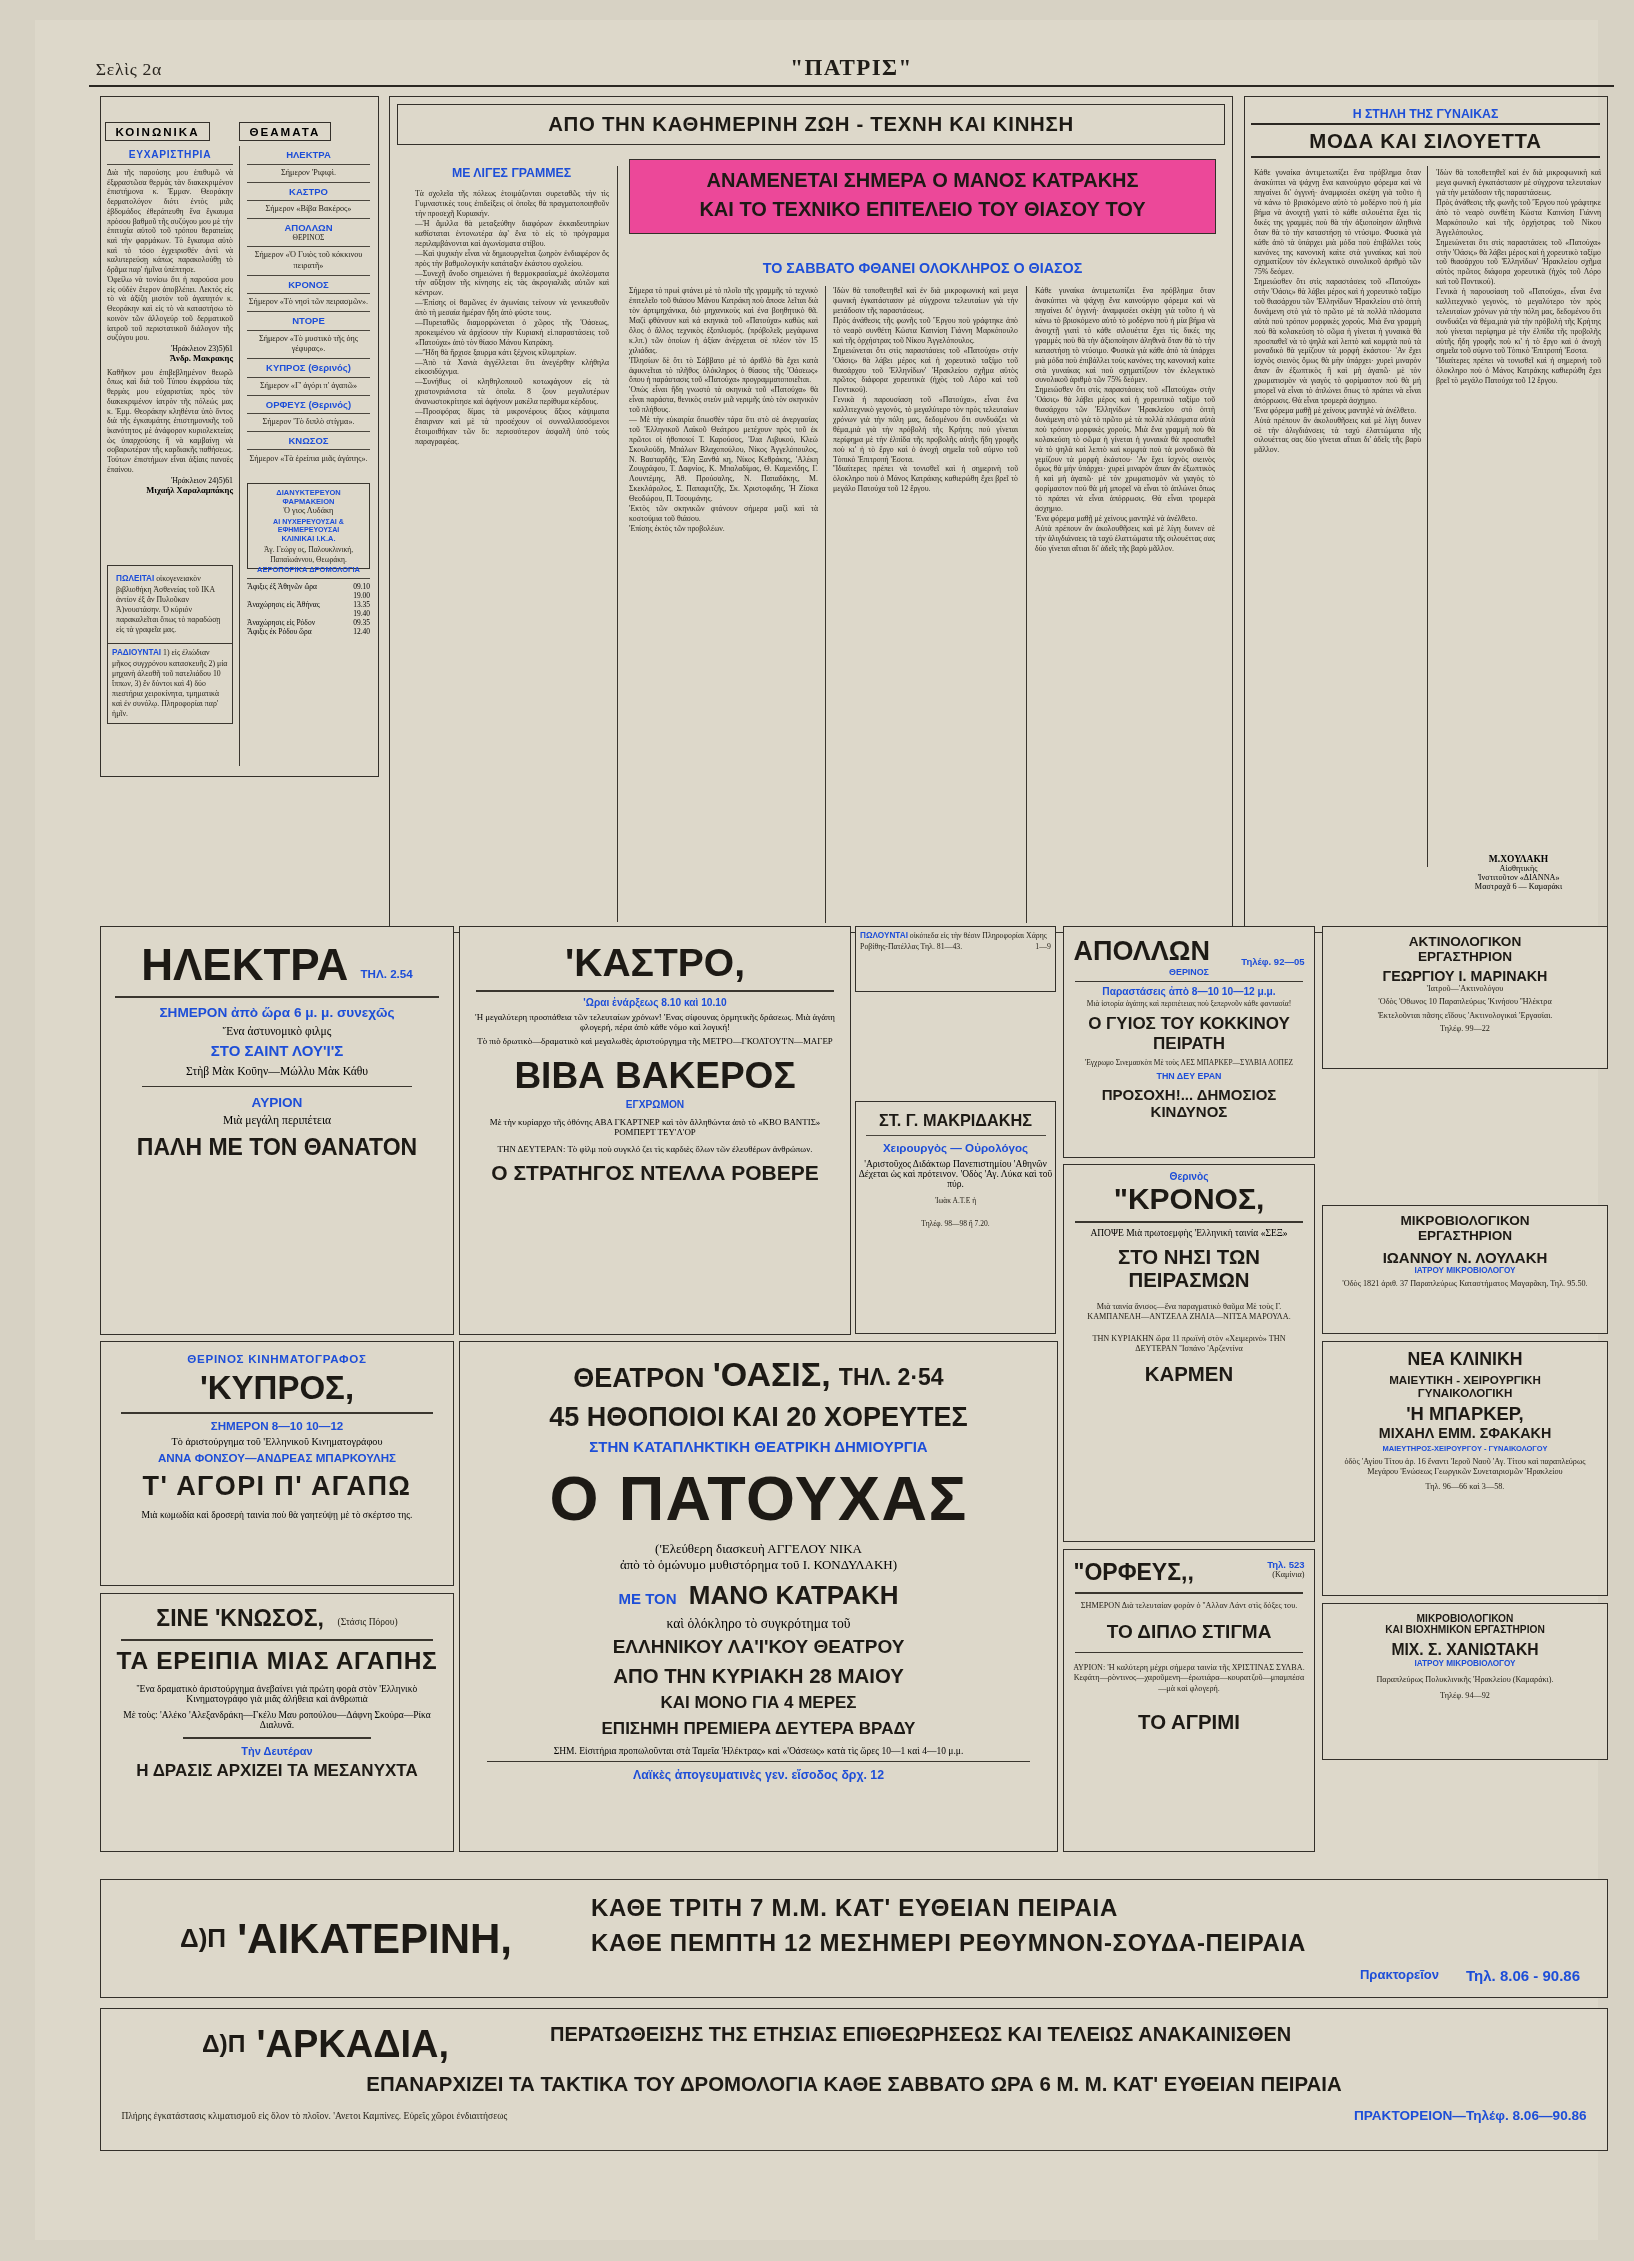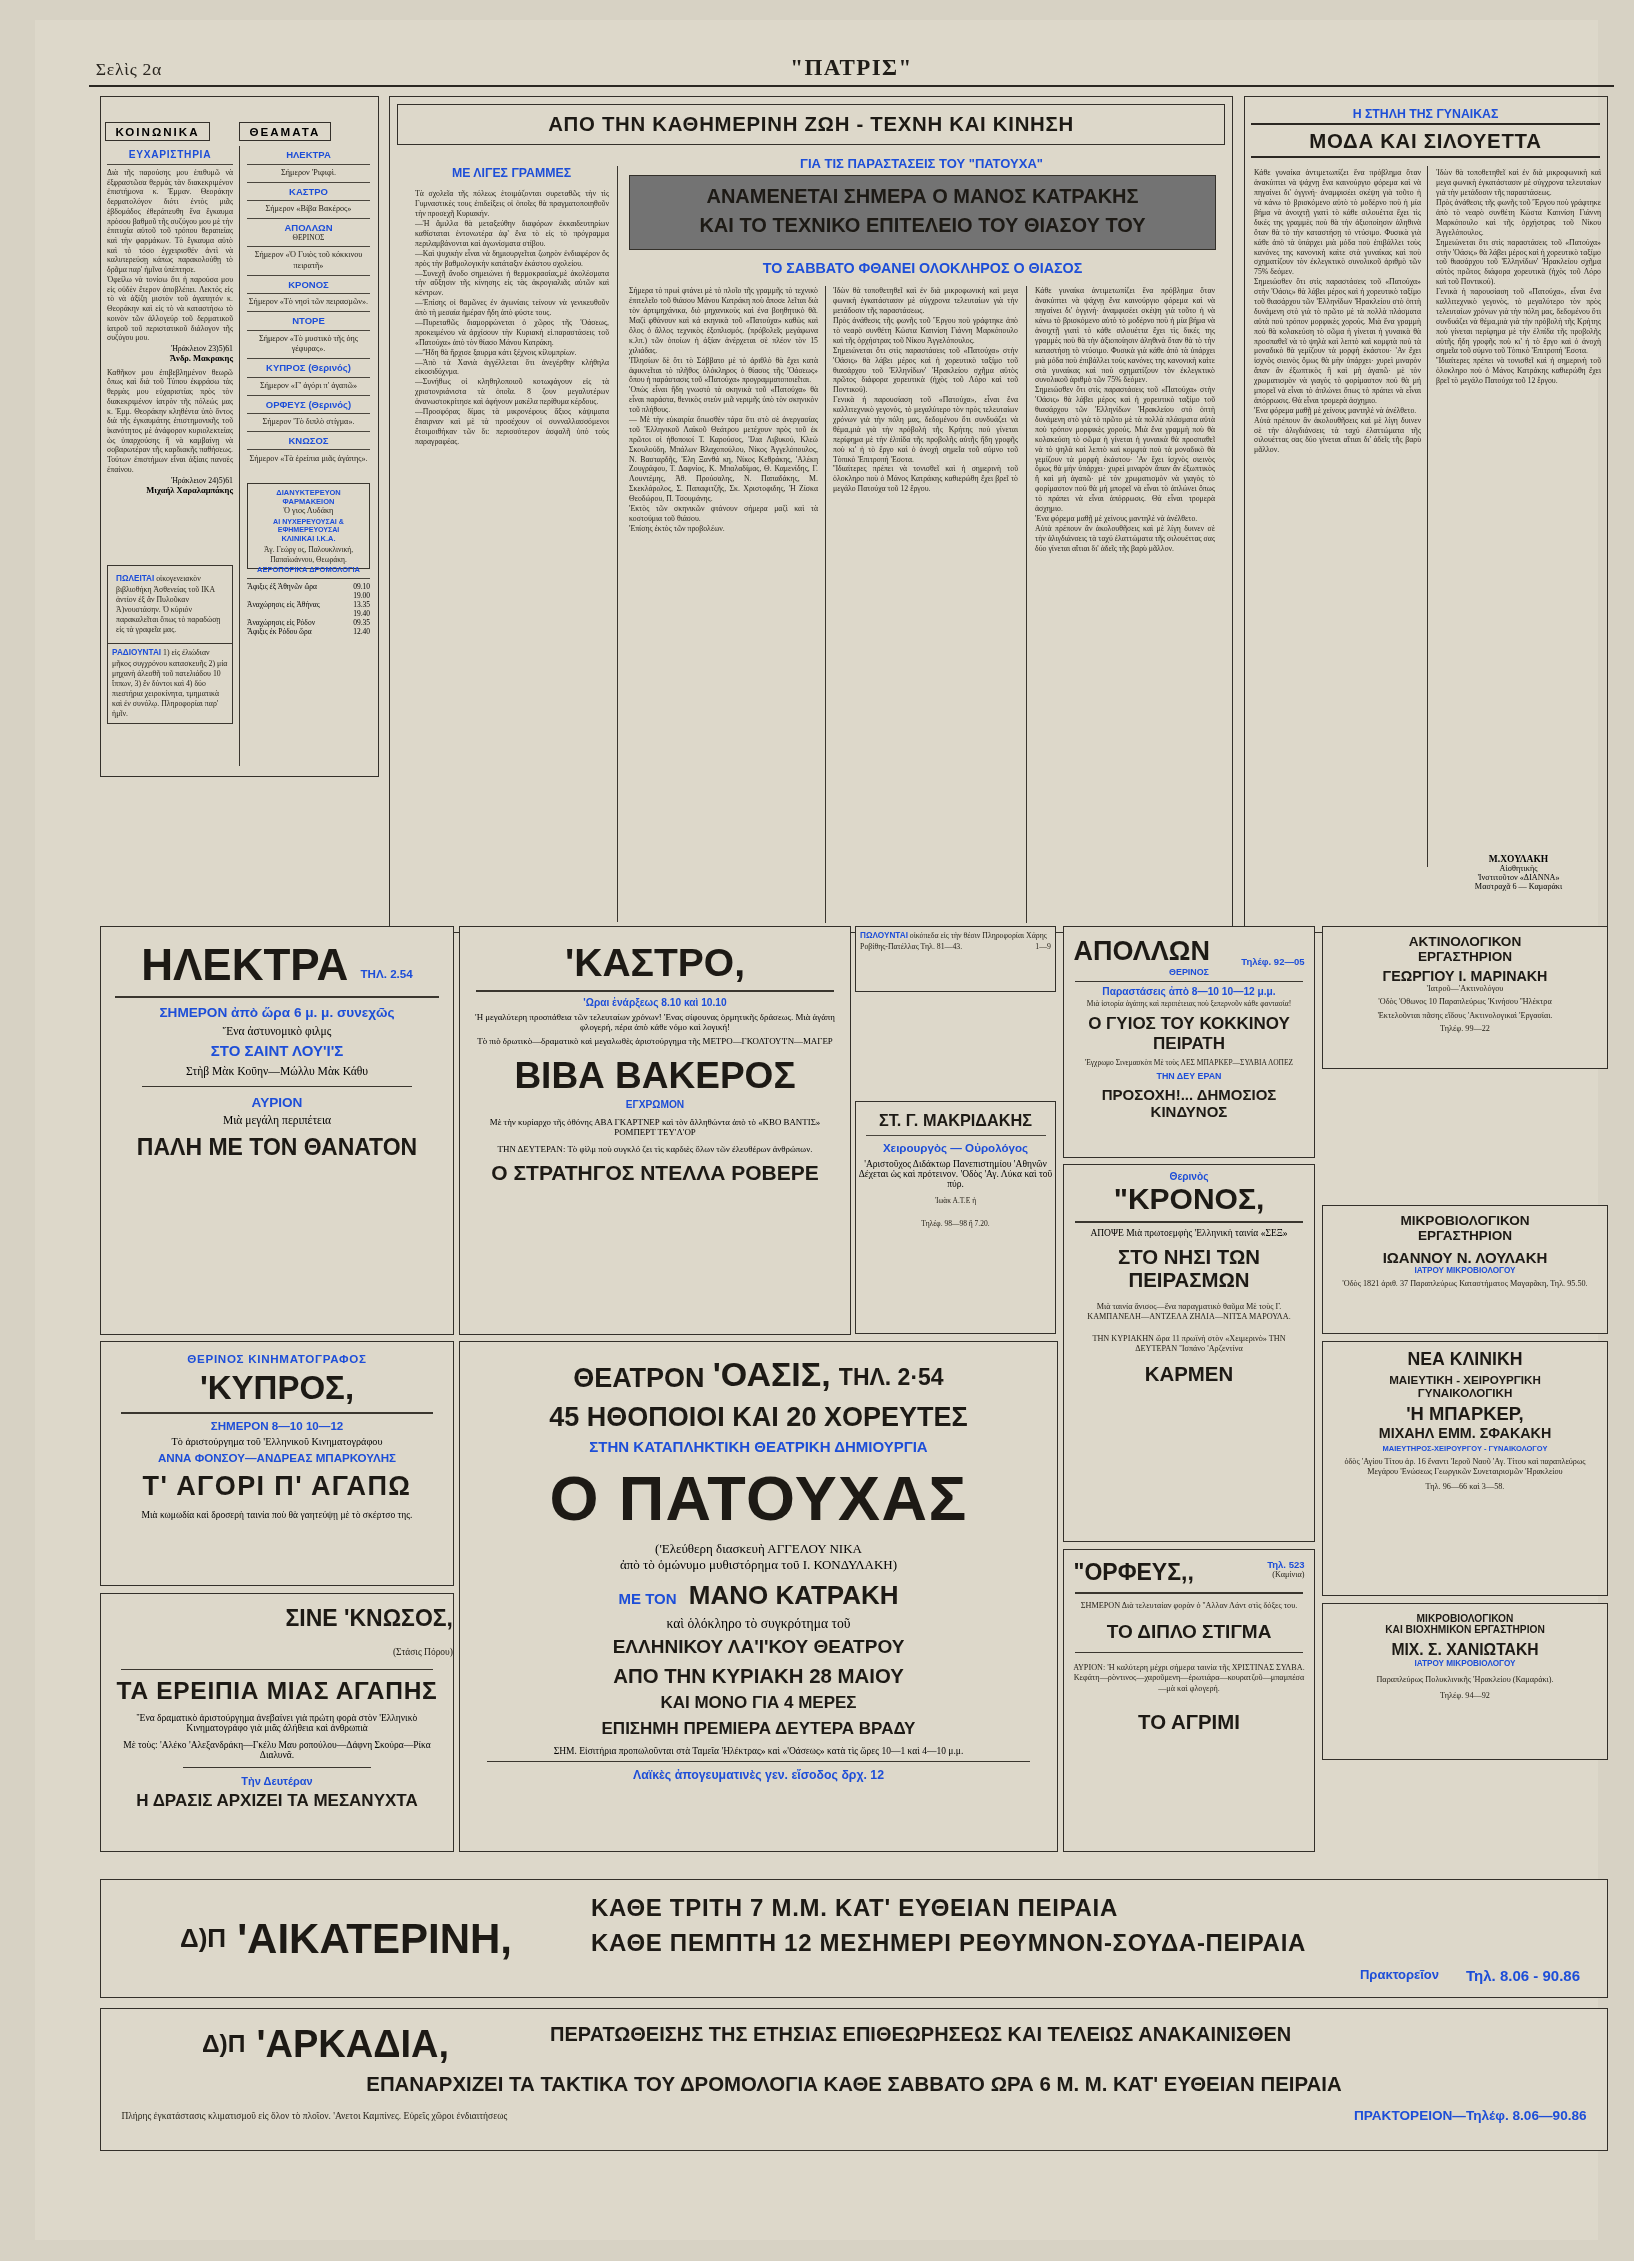--- a/index.html
+++ b/index.html
@@ -157,21 +157,21 @@
         </div>
   </div>
 
   <div class="box bdr" style="left:362px;top:84px;width:828px;height:41px;">
     <div class="adtitle" style="font-size:20.4px;line-height:38px;letter-spacing:0.7px;">ΑΠΟ ΤΗΝ ΚΑΘΗΜΕΡΙΝΗ ΖΩΗ - ΤΕΧΝΗ ΚΑΙ ΚΙΝΗΣΗ</div>
   </div>
 
   <div class="box ctr hdr-sc" style="left:378px;top:146px;width:197px;font-size:12.3px;">ΜΕ ΛΙΓΕΣ ΓΡΑΜΜΕΣ</div>
   <div class="box ctr hdr-sc" style="left:599px;top:136px;width:575px;font-size:13px;">ΓΙΑ ΤΙΣ ΠΑΡΑΣΤΑΣΕΙΣ ΤΟΥ "ΠΑΤΟΥΧΑ"</div>
 
-  <div class="box bdr" style="left:594px;top:155px;width:587px;height:75px;background:#737373;">
+  <div class="box bdr" style="left:594px;top:139px;width:587px;height:75px;background:#ec4899;">
     <div class="adtitle" style="font-size:20px;margin-top:8.2px;">ΑΝΑΜΕΝΕΤΑΙ ΣΗΜΕΡΑ Ο ΜΑΝΟΣ ΚΑΤΡΑΚΗΣ</div>
     <div class="adtitle" style="font-size:20px;margin-top:6.8px;">ΚΑΙ ΤΟ ΤΕΧΝΙΚΟ ΕΠΙΤΕΛΕΙΟ ΤΟΥ ΘΙΑΣΟΥ ΤΟΥ</div>
   </div>
   <div class="box ctr hdr-sc" style="left:594px;top:240px;width:587px;font-size:14.3px;">ΤΟ ΣΑΒΒΑΤΟ ΦΘΑΝΕΙ ΟΛΟΚΛΗΡΟΣ Ο ΘΙΑΣΟΣ</div>
 
   <div class="colrule" style="left:582px;top:146px;height:756px;"></div>
   <div class="colrule" style="left:790px;top:266px;height:637px;"></div>
   <div class="colrule" style="left:991px;top:266px;height:637px;"></div>
 
   <div class="box tiny just" style="left:380px;top:169px;width:194px;height:729px;white-space:pre-line;font-size:7.8px;line-height:1.27;overflow:hidden;">Τὰ σχολεῖα τῆς πόλεως ἑτοιμάζονται συρεταθῶς τὴν τὶς Γυμναστικὲς τους ἐπιδείξεις οἱ ὁποῖες θὰ πραγματοποιηθοῦν τὴν προσεχῆ Κυριακήν.
@@ -242,21 +242,21 @@
     <div class="ctr adtitle" style="font-size:33px;margin-top:4.1px;">'ΚΥΠΡΟΣ,</div>
     <div class="hr" style="margin:5.4px 20.4px;"></div>
     <div class="ctr hdr-sc" style="font-size:11.6px;">ΣΗΜΕΡΟΝ 8—10 10—12</div>
     <div class="ctr" style="font-size:10.2px;margin-top:4.1px;">Τὸ ἀριστούργημα τοῦ 'Ελληνικοῦ Κινηματογράφου</div>
     <div class="ctr hdr-sc" style="font-size:11.6px;margin-top:4.1px;">ΑΝΝΑ ΦΟΝΣΟΥ—ΑΝΔΡΕΑΣ ΜΠΑΡΚΟΥΛΗΣ</div>
     <div class="ctr adtitle" style="font-size:27px;margin-top:6.8px;letter-spacing:1.4px;">Τ' ΑΓΟΡΙ  Π' ΑΓΑΠΩ</div>
     <div class="ctr" style="font-size:9.5px;margin-top:8.2px;padding:0 27px;">Μιὰ κωμωδία καὶ δροσερὴ ταινία ποὺ θὰ γαητεύψῃ μὲ τὸ σκέρτσο της.</div>
   </div>
 
   <div class="adbox" style="left:65px;top:1573px;width:354px;height:259px;">
-    <div style="display:flex;justify-content:center;align-items:flex-end;gap:13.6px;margin-top:11px;flex-direction:column;">
+    <div style="display:flex;justify-content:center;align-items:flex-end;gap:13.6px;margin-top:11px;">
       <div class="adtitle" style="font-size:23px;">ΣΙΝΕ 'ΚΝΩΣΟΣ,</div>
       <div class="tiny" style="font-size:9.5px;padding-bottom:4.1px;white-space:pre-line;text-align:left;">(Στάσις Πόρου)</div>
     </div>
     <div class="hr" style="margin:6.8px 20.4px;"></div>
     <div class="ctr adtitle" style="font-size:24.5px;margin-top:2.7px;letter-spacing:0.7px;">ΤΑ ΕΡΕΙΠΙΑ  ΜΙΑΣ ΑΓΑΠΗΣ</div>
     <div class="ctr" style="font-size:9.5px;margin-top:8.2px;padding:0 15px;">Ἕνα δραματικὸ ἀριστούργημα ἀνεβαίνει γιὰ πρώτη φορὰ στὸν 'Ελληνικὸ Κινηματογράφο γιὰ μιᾶς ἀλήθεια καὶ ἀνθρωπιὰ</div>
     <div class="ctr" style="font-size:9.5px;margin-top:6.8px;padding:0 15px;">Μὲ τοὺς: 'Αλέκο 'Αλεξανδράκη—Γκέλυ Μαυ ροπούλου—Δάφνη Σκούρα—Ρίκα Διαλυνᾶ.</div>
     <div class="hr" style="margin:6.8px 82px;"></div>
     <div class="ctr hdr-sc" style="font-size:11px;">Τὴν Δευτέραν</div>
     <div class="ctr adtitle" style="font-size:17px;margin-top:4.1px;">Η ΔΡΑΣΙΣ ΑΡΧΙΖΕΙ ΤΑ ΜΕΣΑΝΥΧΤΑ</div>

